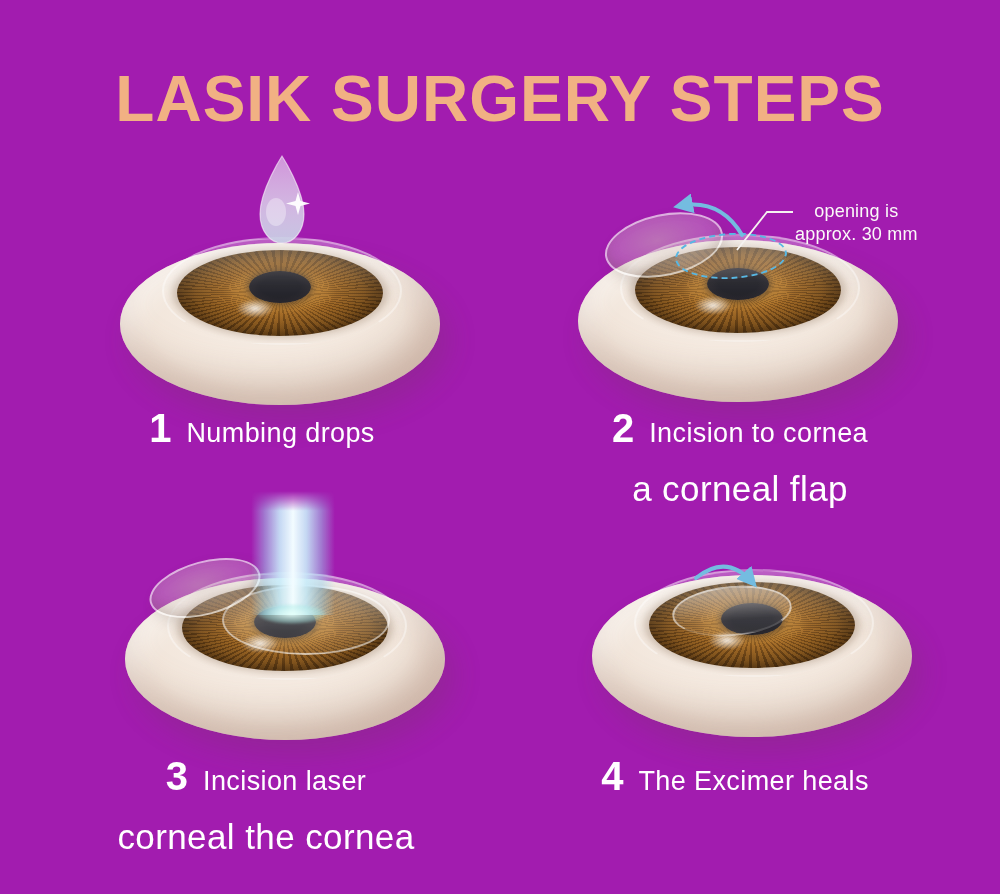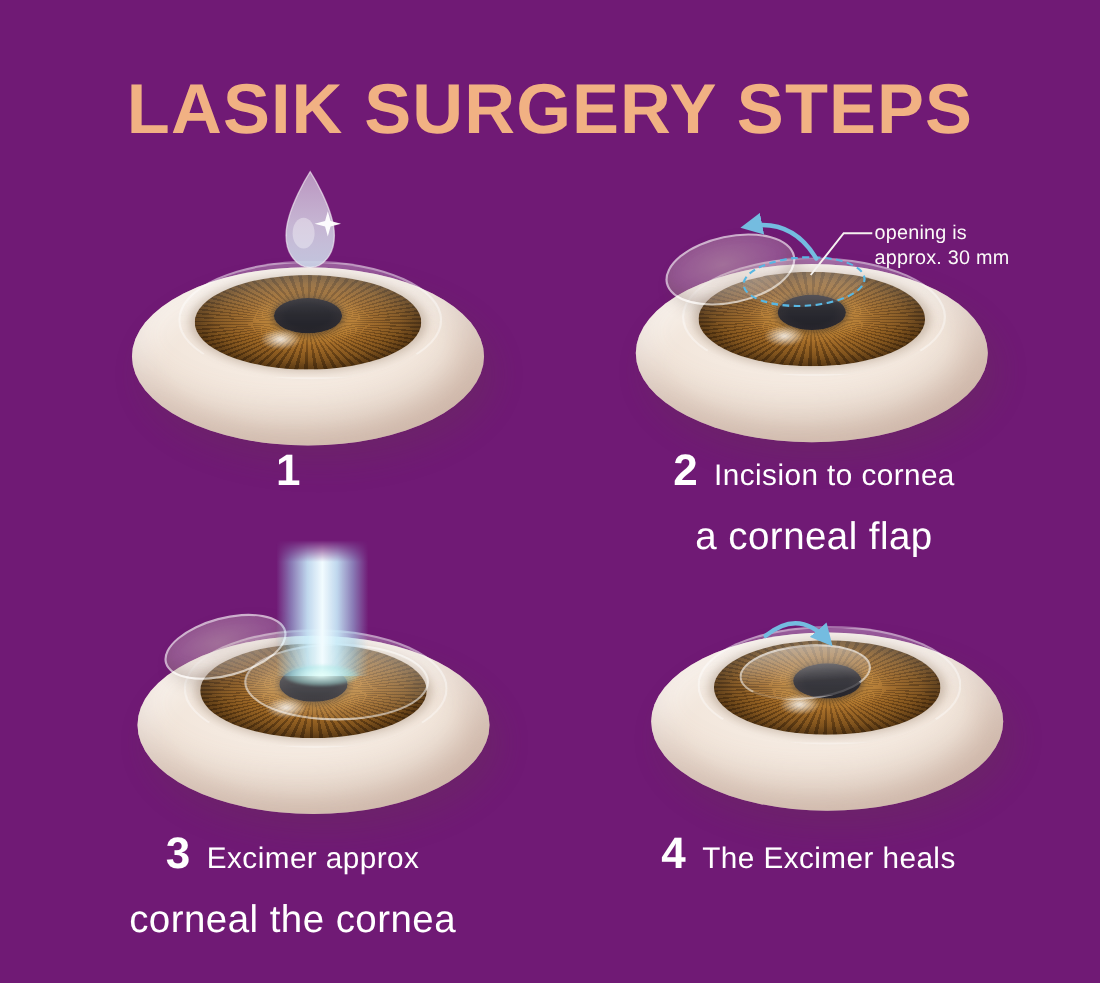--- a/index.html
+++ b/index.html
@@ -1,18 +1,18 @@
 <!DOCTYPE html>
 <html><head>
 <meta charset="utf-8">
 <style>
   html,body { margin:0; padding:0; background:#856B62; }
   .canvas {
     position:relative; width:1000px; height:894px; overflow:hidden;
-    background:#701a75;
+    background:#a21caf;
     font-family:"Liberation Sans","DejaVu Sans",sans-serif;
   }
   .panel { position:absolute; inset:0; }
 
   
   .title {
     position:absolute; left:0; top:62px; width:100%;
     text-align:center; margin:0;
     font-size:64px; font-weight:800; letter-spacing:1px;
     color:#F1B183;
@@ -67,21 +67,21 @@
 
   .dashed-ring {
     position:absolute; left:675px; top:233px; width:108px; height:42px;
     border:2.5px dashed #58B7E3; border-radius:50%; transform:rotate(-3deg);
     background: rgba(245,240,232,0.10);
   }
 
   .annotation {
     position:absolute; left:795px; top:200px;
     color:#FBFAF8; font-size:18px; line-height:23px; font-weight:400;
-    letter-spacing:0.2px; white-space:nowrap;
+    letter-spacing:0.2px; white-space:nowrap;text-align:center;
   }
 
   .laser {
     position:absolute; left:251px; top:491px; width:84px; height:124px;
     background: linear-gradient(to right,
       rgba(150,205,235,0) 0%, rgba(160,212,240,0.5) 16%, rgba(200,236,250,0.9) 34%,
       rgba(242,252,255,1) 50%, rgba(200,236,250,0.9) 66%, rgba(160,212,240,0.5) 84%,
       rgba(150,205,235,0) 100%);
     -webkit-mask-image: linear-gradient(to bottom, rgba(0,0,0,0) 0%, #000 16%, #000 100%);
             mask-image: linear-gradient(to bottom, rgba(0,0,0,0) 0%, #000 16%, #000 100%);
@@ -137,20 +137,21 @@
         </linearGradient>
       </defs>
       <path d="M30 4 C30 4 8 38 8 62 C8 79 18 91 30 91 C42 91 52 79 52 62 C52 38 30 4 30 4 Z" fill="url(#dropGrad)" stroke="rgba(255,255,255,0.55)" stroke-width="1.2"></path>
       <ellipse cx="24" cy="60" rx="10" ry="14" fill="rgba(255,255,255,0.35)"></ellipse>
       <path d="M46 40 L48.5 49 L58 51.5 L48.5 54 L46 63 L43.5 54 L34 51.5 L43.5 49 Z" fill="#FFFFFF" opacity="0.95"></path>
     </svg>
 
     <div class="label" style="left:112px;top:408px">
       <div class="lline">
         <span class="num">1</span>
+        <span class="ltext">Numbing drops</span>
       </div>
     </div>
   </section>
 
   <section class="panel">
     <div class="eye" style="left:578px;top:240px">
       <div class="sclera"></div>
       <div class="iris"></div>
       <div class="pupil"></div>
       <div class="glint"></div>
@@ -184,21 +185,21 @@
     </div>
 
     <div class="flap-bed"></div>
     <div class="flap-disc flap3"></div>
     <div class="laser"></div>
     <div class="laser-glow"></div>
 
     <div class="label" style="left:116px;top:756px">
       <div class="lline">
         <span class="num">3</span>
-        <span class="ltext">Excimer approx</span>
+        <span class="ltext">Incision laser</span>
       </div>
       <div class="line2">corneal the cornea</div>
     </div>
   </section>
 
   <section class="panel">
     <div class="eye" style="left:592px;top:575px">
       <div class="sclera"></div>
       <div class="iris"></div>
       <div class="pupil"></div>

